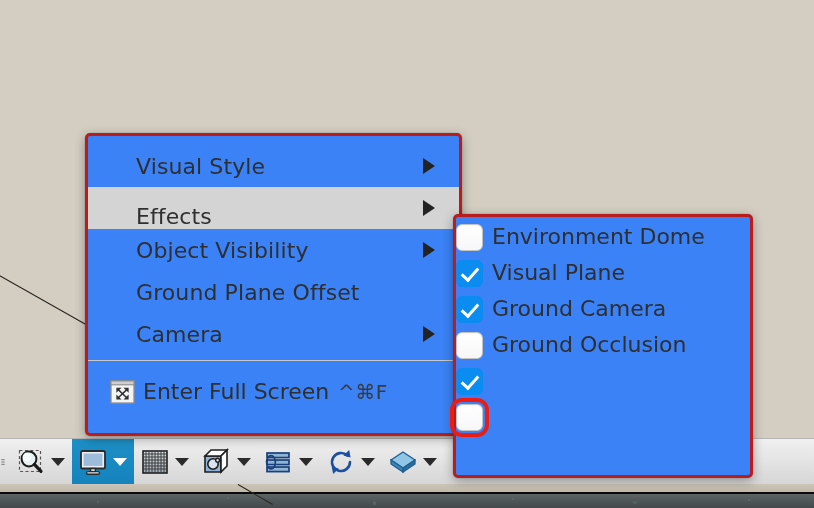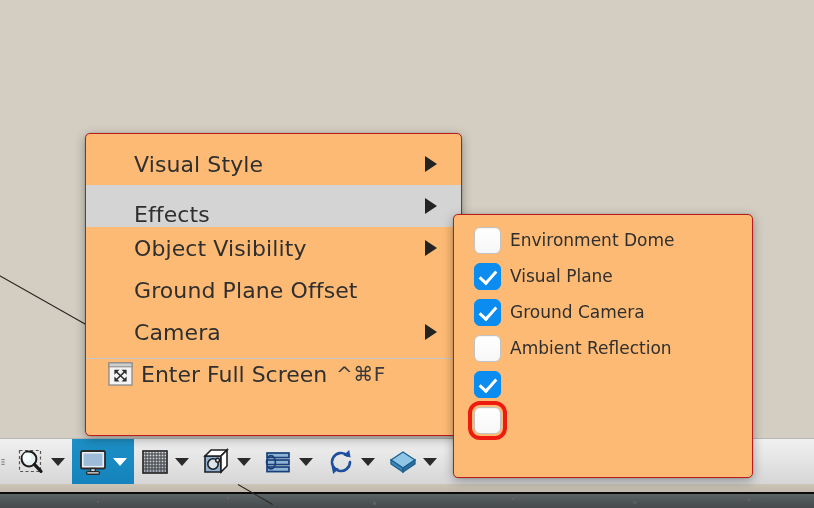--- a/index.html
+++ b/index.html
@@ -123,22 +123,22 @@
     border-right: 7px solid transparent;
     border-top: 8px solid #2a2a2a;
     margin-left: 5px;
     margin-right: 3px;
   }
   .tool-btn.active .caret { border-top-color: #ffffff; }
 
   
   .menu {
     position: absolute;
-    background: #fdba74;
-    border: 1px solid #b91c1c;
+    background: #3b82f6;
+    border: 3px solid #b91c1c;
     border-radius: 5px;
     box-shadow: 0 3px 11px rgba(0,0,0,0.33), 0 0 0 0.5px rgba(0,0,0,0.10);
     box-sizing: border-box;
   }
   #main-menu {
     left: 85px;
     top: 133px;
     width: 377px;
     height: 303px;
     z-index: 10;
@@ -173,21 +173,21 @@
   }
   .menu-sep {
     height: 1px;
     background: #c8c8c8;
     margin: 5px 0 3px 0;
   }
   .fs-row {
     position: relative;
     height: 40px;
     display: flex;
-    align-items: flex-start;
+    align-items: flex-end;
     padding-left: 22px;
     box-sizing: border-box;
     font-size: 22px;
     color: #2f2f2f;
   }
   .fs-icon {
     width: 25px;
     height: 24px;
     margin-right: 8px;
     flex: 0 0 auto;
@@ -206,24 +206,23 @@
     top: 214px;
     width: 300px;
     height: 264px;
     z-index: 20;
     padding-top: 7px;
   }
   .check-row {
     position: relative;
     height: 36px;
     display: flex;
-    align-items: center;
-    padding-left: 20px;
-    box-sizing: border-box;
-    font-size: 17px;
+    padding-left: 0;
+    box-sizing: border-box;
+    font-size: 22px;
     color: #2f2f2f;
   }
   .cbox {
     width: 27px;
     height: 27px;
     border-radius: 6px;
     box-sizing: border-box;
     flex: 0 0 auto;
     margin-right: 9px;
     position: relative;
@@ -425,21 +424,21 @@
       <span class="label">Visual Plane</span>
     </div>
 
     <div class="check-row">
       <span class="cbox on"></span>
       <span class="label">Ground Camera</span>
     </div>
 
     <div class="check-row">
       <span class="cbox off"></span>
-      <span class="label">Ambient Reflection</span>
+      <span class="label">Ground Occlusion</span>
     </div>
 
 
     <div class="check-row">
       <span class="cbox on"></span>
     </div>
 
     <div class="check-row">
       <span class="cbox off annotated"></span>
     </div>

